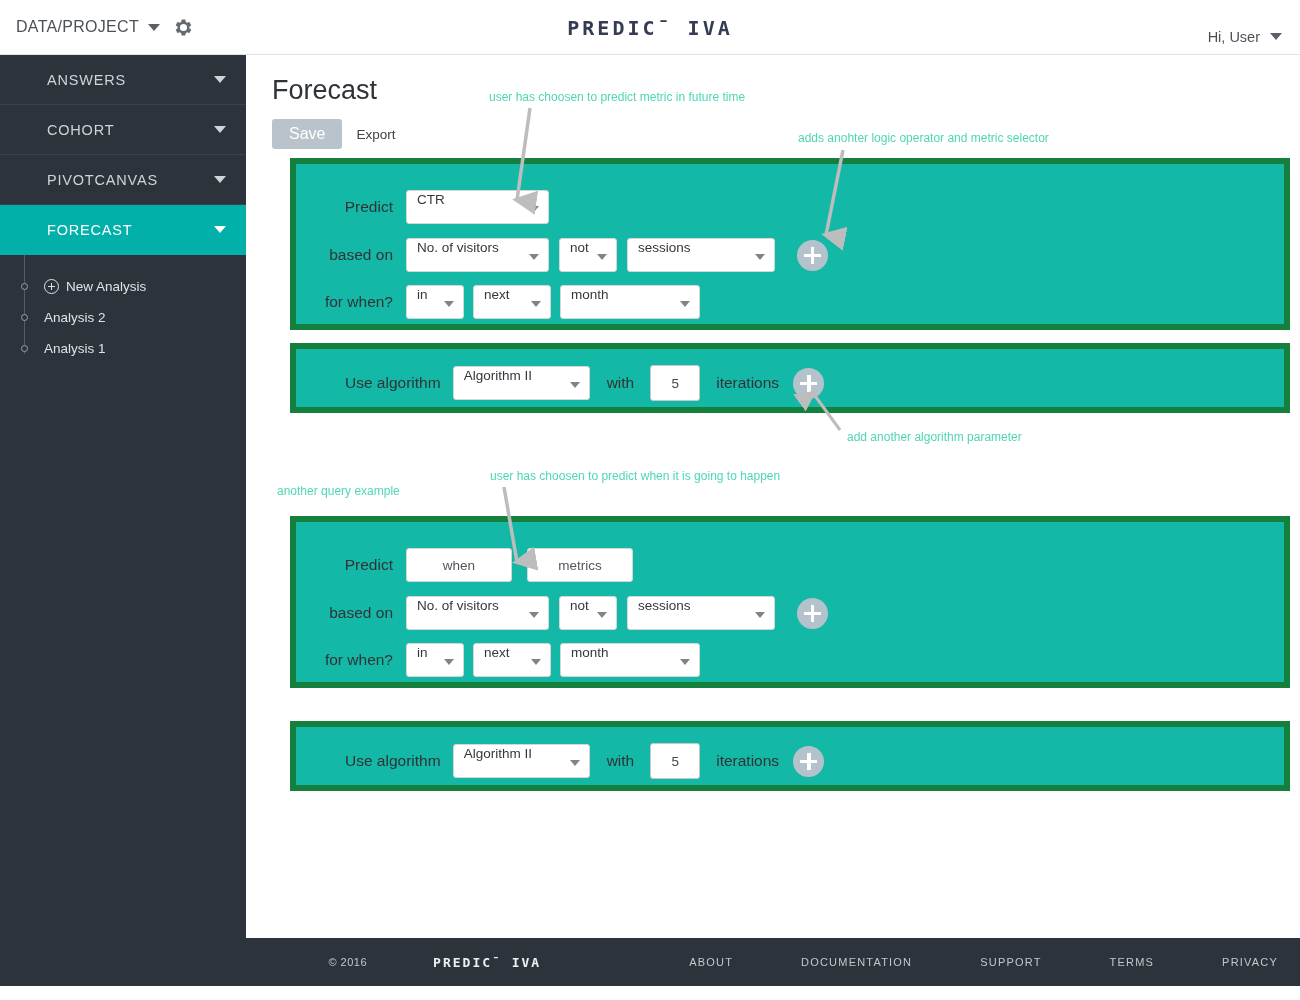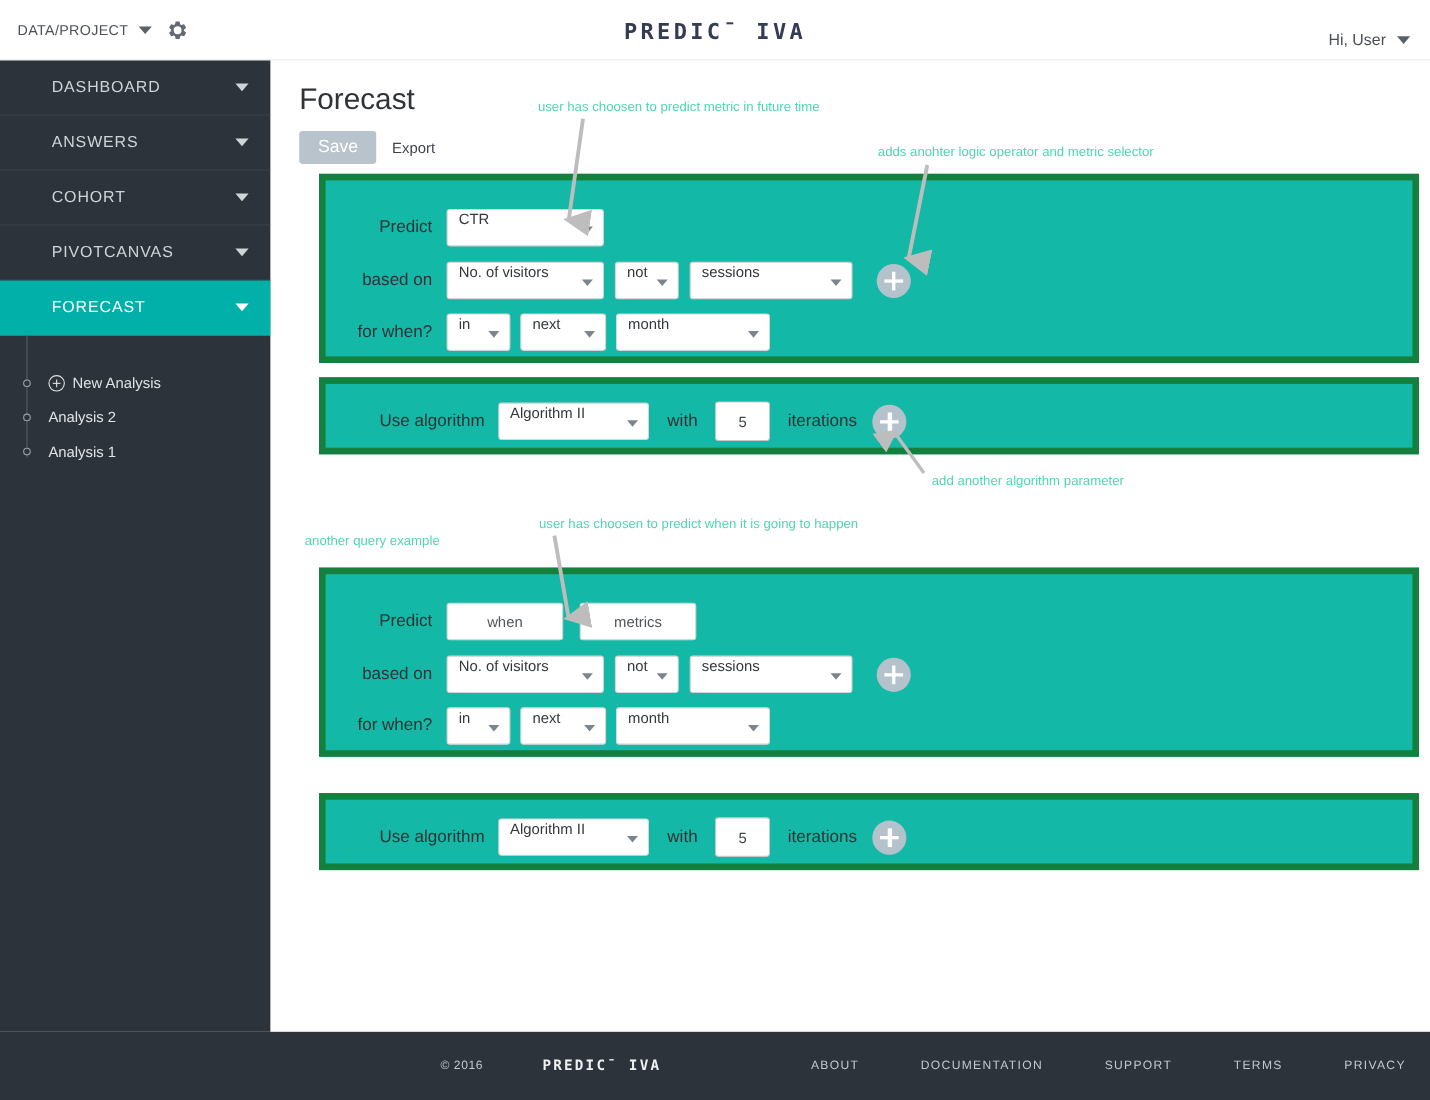--- a/index.html
+++ b/index.html
@@ -12,21 +12,21 @@
   #app { position: relative; width: 1300px; height: 1000px; }
 
   
   .topbar {
     position: absolute; left: 0; top: 0; width: 1300px; height: 55px;
     background: #ffffff; border-bottom: 1px solid #e3e3e3;
     display: flex; align-items: center;
   }
   .tb-left { display: flex; align-items: center; gap: 9px; padding-left: 16px; }
   .tb-project {
-    font-size: 13px; color: #4c5158; letter-spacing: .3px;
+    font-size: 16px; color: #4c5158; letter-spacing: .3px;
   }
   .caret-dark {
     width: 0; height: 0; border-left: 6px solid transparent;
     border-right: 6px solid transparent; border-top: 7px solid #5a6068;
     display: inline-block;
   }
   .gear { width: 19px; height: 19px; display: inline-block; margin-left: 5px; }
   .logo-wrap {
     position: absolute; left: 0; right: 0; top: 0; height: 55px;
     display: flex; align-items: center; justify-content: center;
@@ -55,21 +55,21 @@
     position: relative; cursor: pointer;
   }
   .nav-item.active { background: #00b0a9; color: #ffffff; border-bottom-color: #00b0a9; }
   .nav-caret {
     position: absolute; right: 20px; width: 0; height: 0;
     border-left: 6px solid transparent; border-right: 6px solid transparent;
     border-top: 7px solid #cfd4d8;
   }
   .nav-item.active .nav-caret { border-top-color: #ffffff; }
 
-  .subnav { position: relative; padding-top: 28px; }
+  .subnav { position: relative; padding-top: 16px; }
   .subnav:before {
     content: ""; position: absolute; left: 24px; top: 0; bottom: 10px;
     width: 1px; background: #555c64;
   }
   .sub-item {
     position: relative; height: 31px; display: flex; align-items: center;
     padding-left: 44px; color: #dfe3e6; font-size: 13.5px; cursor: pointer;
   }
   .sub-dot {
     position: absolute; left: 21px; top: 12px; width: 7px; height: 7px;
@@ -155,23 +155,23 @@
 
   
   .anno {
     position: absolute; color: #4fd6b4; font-size: 12px;
     white-space: nowrap; font-family: "Liberation Sans", sans-serif;
   }
   .arrow-svg { position: absolute; overflow: visible; pointer-events: none; }
 
   
   .footer {
-    position: absolute; left: 0; top: 938px; width: 1300px; height: 62px;
+    position: absolute; left: 0; top: 938px; width: 1300px; height: 48px;
     background: #2c333a; display: flex; align-items: center;
-    justify-content: flex-end; padding-right: 22px; gap: 4px;
+    justify-content: flex-end; padding-right: 22px; gap: 16px;
   }
   .f-copy { color: #c3c8cd; font-size: 11px; letter-spacing: .5px; margin-right: 50px; }
   .f-logo {
     font-family: "DejaVu Sans Mono", monospace; font-size: 13px;
     font-weight: bold; letter-spacing: 2px; color: #eef0f2; margin-right: 80px;
   }
   .f-link {
     color: #c3c8cd; font-size: 11px; letter-spacing: 1.2px;
     margin-left: 52px; text-decoration: none; cursor: pointer;
   }
@@ -194,24 +194,20 @@
     <div class="logo-wrap">
       <span class="logo">PREDIC¯ IVA</span>
     </div>
     <div class="tb-right">
       <span class="tb-user">Hi, User</span>
       <span class="caret-dark"></span>
     </div>
   </div>
 
   <div class="sidebar">
-    <div class="nav-item">
-      <span>DASHBOARD</span>
-      <span class="nav-caret"></span>
-    </div>
     <div class="nav-item">
       <span>ANSWERS</span>
       <span class="nav-caret"></span>
     </div>
     <div class="nav-item">
       <span>COHORT</span>
       <span class="nav-caret"></span>
     </div>
     <div class="nav-item">
       <span>PIVOTCANVAS</span>

